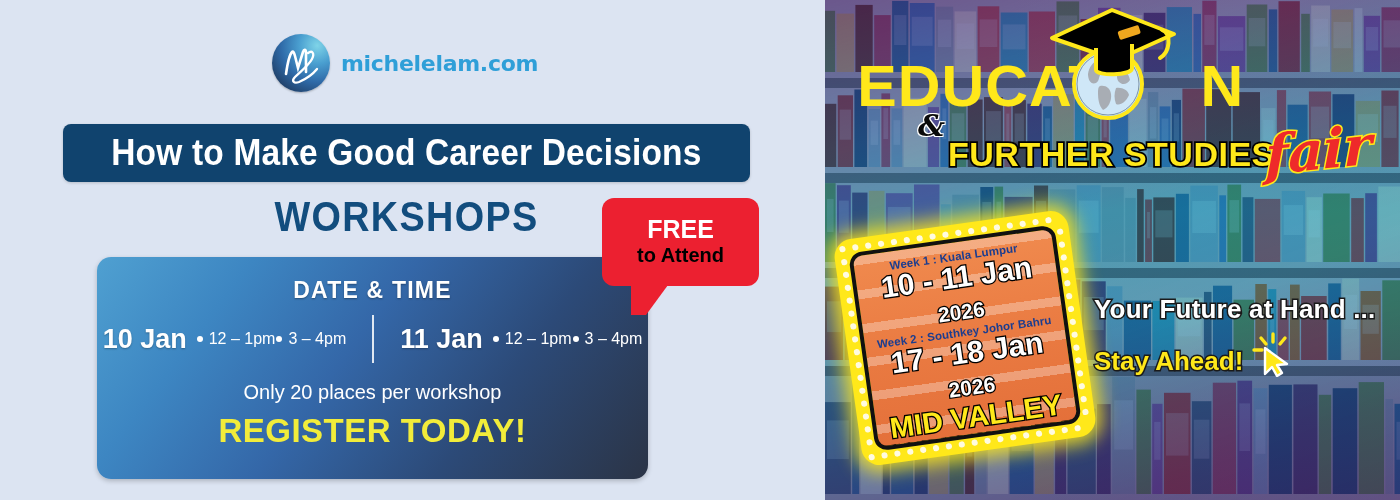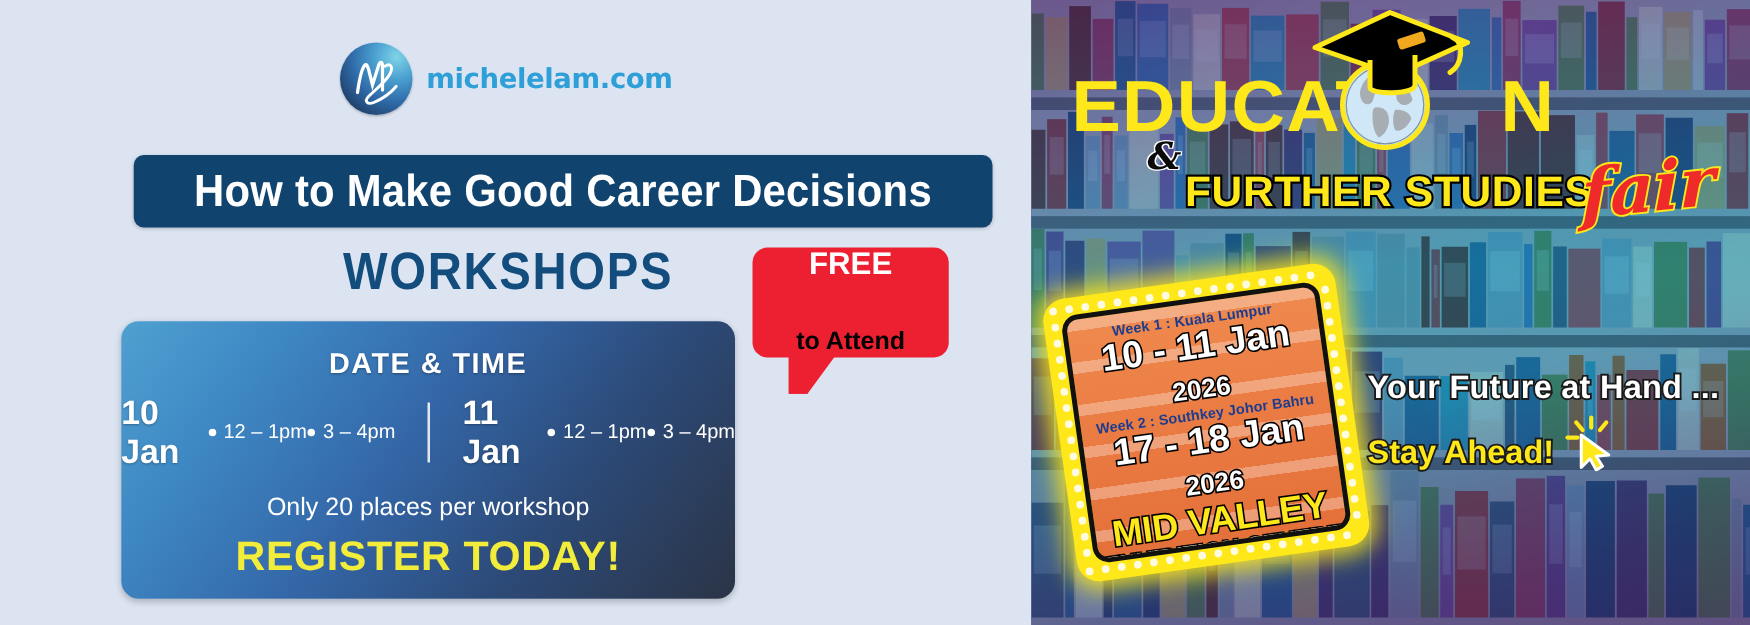--- a/index.html
+++ b/index.html
@@ -37,21 +37,20 @@
     color:#2f9fd8;
   }
 
   
   .title-bar{
     position:absolute; left:63px; top:124px;
     width:687px; height:58px;
     background:#10436e; border-radius:8px;
     display:flex; align-items:center; justify-content:center;
     box-shadow:0 1px 3px rgba(0,0,0,.18);
-    margin-left:44px;
   }
   .title-bar h1{
     color:#ffffff; font-size:36px; font-weight:bold;
     font-family:"Liberation Sans Narrow","Liberation Sans", sans-serif;
     transform:scaleX(.93); letter-spacing:.2px; white-space:nowrap;
   }
 
   .subtitle{
     position:absolute; left:63px; top:193px; width:687px;
     text-align:center;
@@ -59,37 +58,37 @@
     letter-spacing:1.5px;
     font-family:"Liberation Sans Narrow","Liberation Sans", sans-serif;
     transform:scaleX(.9);
   }
 
   
   .free-bubble{
     position:absolute; left:602px; top:198px;
     width:157px; height:88px;
     background:#ec2030; border-radius:12px;
-    display:flex; flex-direction:column; align-items:center; justify-content:space-between;
+    display:flex; flex-direction:column; align-items:center; justify-content:center;
     z-index:6;
   }
   .free-bubble .l1{ color:#fff; font-size:25px; font-weight:bold; line-height:1.05; }
   .free-bubble .l2{ color:#000000; font-size:20px; font-weight:bold; line-height:1.25; }
   .free-bubble:after{
     content:""; position:absolute; left:29px; bottom:-29px;
     width:0; height:0;
     border-left:15px solid #ec2030;
     border-right:22px solid transparent;
     border-top:30px solid #ec2030;
   }
 
   
   .date-card{
     position:absolute; left:97px; top:257px;
-    width:491px; height:222px;
+    width:551px; height:222px;
     border-radius:14px;
     background:linear-gradient(127deg,#4fa0d1 0%, #3d86c2 22%, #3467a8 45%, #2c4a78 70%, #2b3446 100%);
     box-shadow:0 2px 5px rgba(0,0,0,.22);
     overflow:hidden;
   }
   .dt-head{
     text-align:center; color:#fff; font-weight:bold;
     font-size:23px; letter-spacing:1.2px;
     margin-top:20px;
     text-shadow:0 1px 2px rgba(0,0,0,.35);

